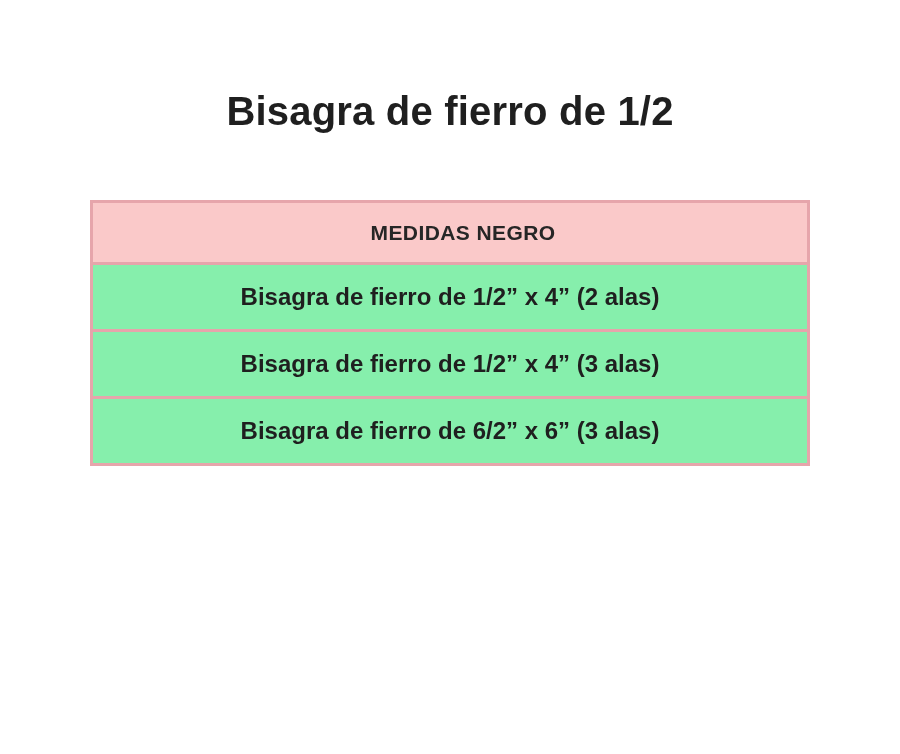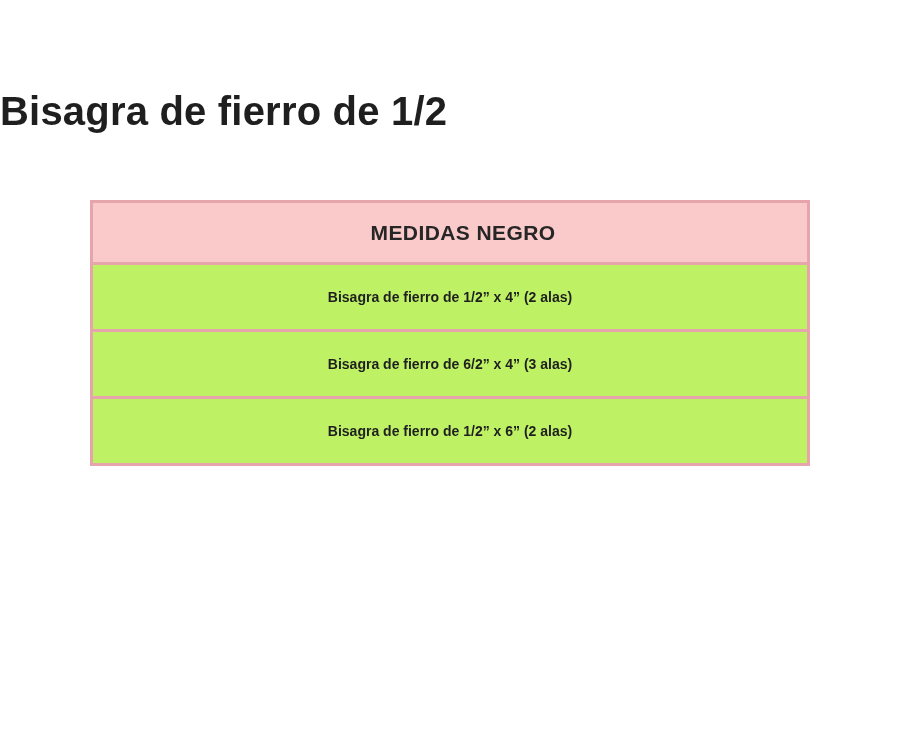--- a/index.html
+++ b/index.html
@@ -13,21 +13,21 @@
     font-family: "Liberation Sans", sans-serif;
     overflow: hidden;
   }
   .page {
     width: 900px;
     height: 754px;
     position: relative;
   }
   .title {
     margin: 84px 0 0 0;
-    text-align: left;
+    text-align: center;
     font-size: 40px;
     line-height: 55px;
     font-weight: 700;
     color: #1f1f1f;
     letter-spacing: 0.2px;
   }
   .title .line {
     display: block;
   }
   .measures-table {
@@ -44,42 +44,42 @@
     align-items: center;
     justify-content: center;
     font-weight: 700;
     font-size: 21px;
     letter-spacing: 0.4px;
     color: #262626;
     padding-left: 26px;
   }
   .table-row {
     height: 64px;
-    background: #bef264;
+    background: #86efac;
     border-bottom: 3px solid #e6a5ab;
     display: flex;
     align-items: center;
     justify-content: center;
     font-weight: 700;
-    font-size: 14px;
+    font-size: 24px;
     color: #1f1f1f;
   }
   .table-row:last-child {
     border-bottom: none;
   }
 </style>
 </head>
 <body>
 
 <div class="page">
 
   <h1 class="title">
     <span class="line">Bisagra de fierro de 1/2</span>
   </h1>
 
   <div class="measures-table">
     <div class="table-header">MEDIDAS NEGRO</div>
     <div class="table-row">Bisagra de fierro de 1/2” x 4” (2 alas)</div>
-    <div class="table-row">Bisagra de fierro de 6/2” x 4” (3 alas)</div>
-    <div class="table-row">Bisagra de fierro de 1/2” x 6” (2 alas)</div>
+    <div class="table-row">Bisagra de fierro de 1/2” x 4” (3 alas)</div>
+    <div class="table-row">Bisagra de fierro de 6/2” x 6” (3 alas)</div>
   </div>
 
 </div>
 
 </body></html>

